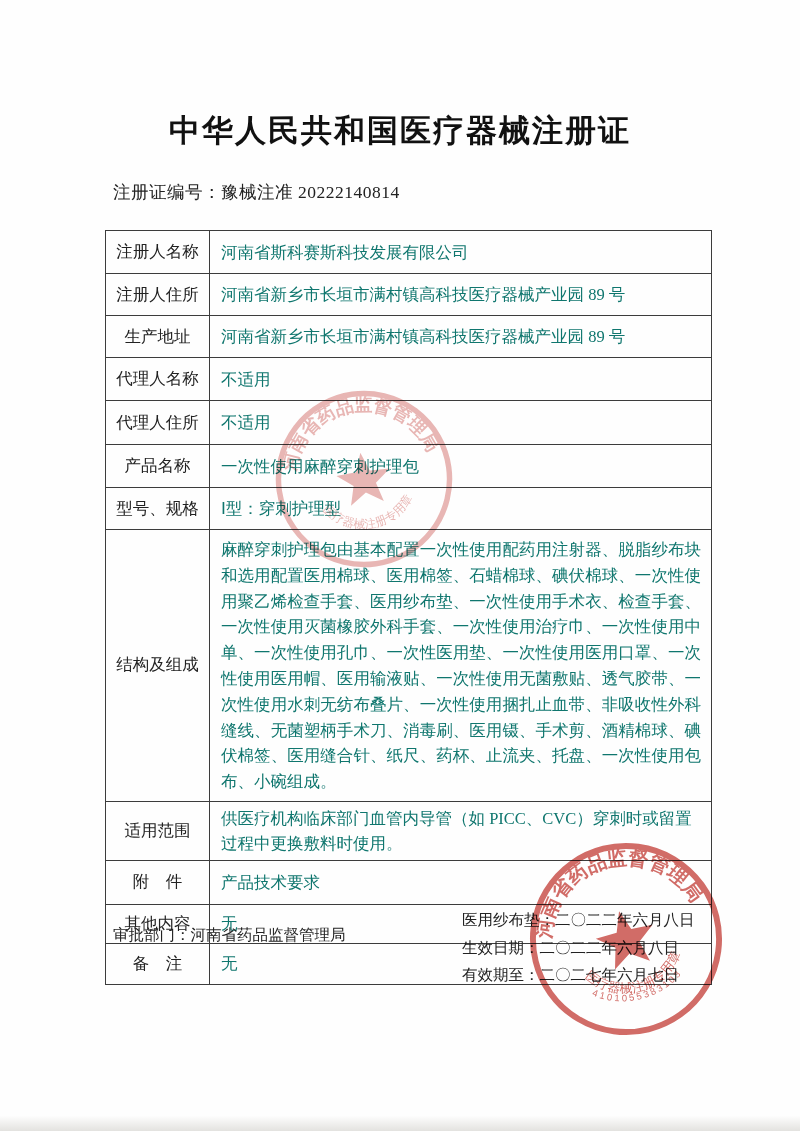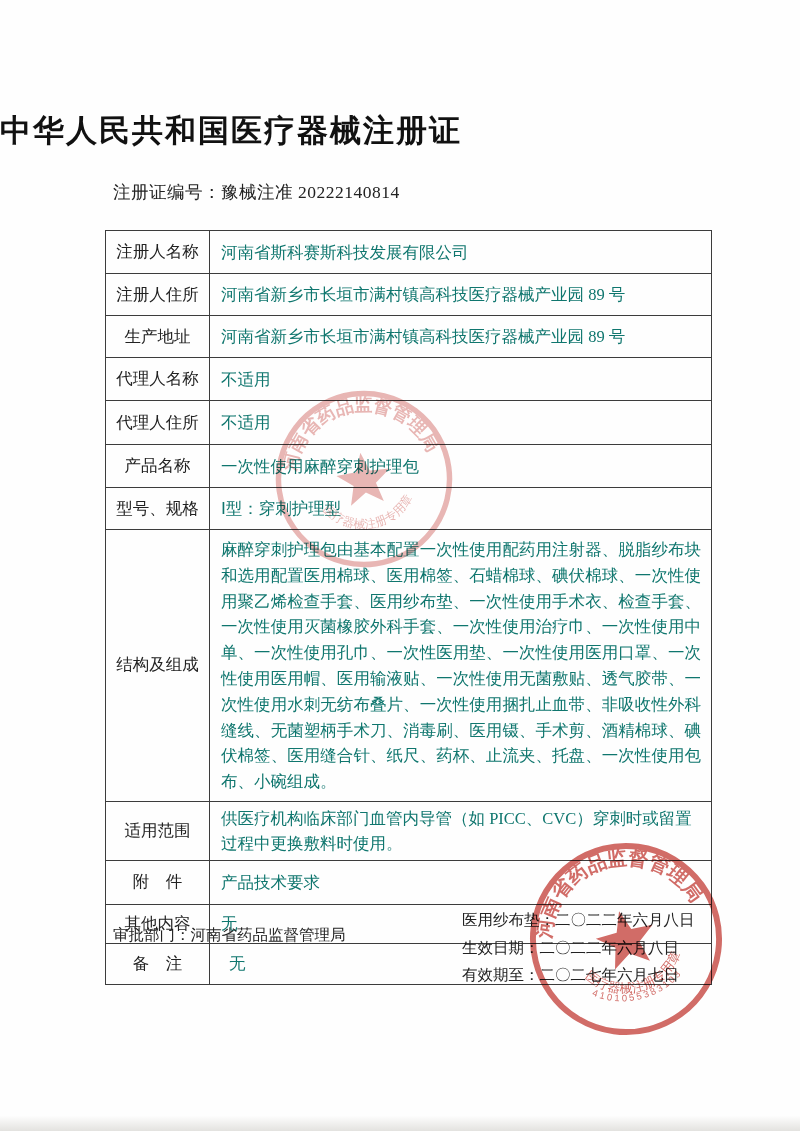--- a/index.html
+++ b/index.html
@@ -4,34 +4,34 @@
 <style>
   * { margin:0; padding:0; box-sizing:border-box; }
   html,body { background:#ffffff; }
   .page {
     position:relative; width:800px; height:1131px; margin:0 auto;
     background:#fefefe; overflow:hidden;
     font-family:"Liberation Serif", serif; color:#2b2b2b;
   }
   .doc-title {
     position:absolute; top:110px; left:0; width:100%;
-    font-family:"Liberation Sans", sans-serif;
+    text-align:center; font-family:"Liberation Sans", sans-serif;
     font-weight:700; font-size:31px; letter-spacing:2px; color:#111;
   }
   .reg-line {
     position:absolute; top:180px; left:113px;
     font-size:17.5px; color:#222; letter-spacing:0.5px;
   }
   .cert-table {
     position:absolute; top:211px; left:105px; width:607px;
     border:1.6px solid #3c3c3c;
     margin-top:19px;
   }
   .row { display:flex; border-bottom:1.2px solid #3c3c3c; }
-  .row:last-child { border-bottom:none;gap:8px; }
+  .row:last-child { border-bottom:none; }
   .cell-label {
     width:104px; flex:0 0 104px; border-right:1.2px solid #3c3c3c;
     display:flex; align-items:center; justify-content:center;
     text-align:center; font-size:16.5px; color:#222; padding:2px 4px;
   }
   .cell-value {
     flex:1; display:flex; align-items:center;
     font-size:16.5px; line-height:25px; color:#0f766e; padding:4px 12px 4px 11px;
   }
   .r-h43 { height:43px; } .r-h42 { height:42px;justify-content:center; } .r-h44 { height:44px;justify-content:flex-end; }

